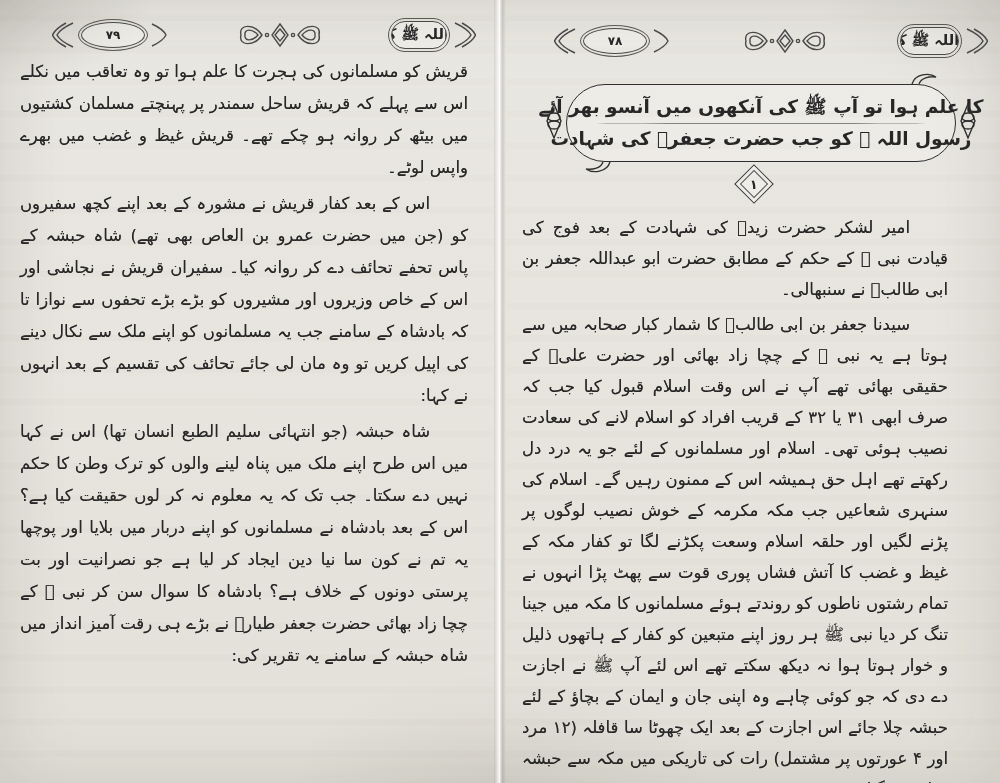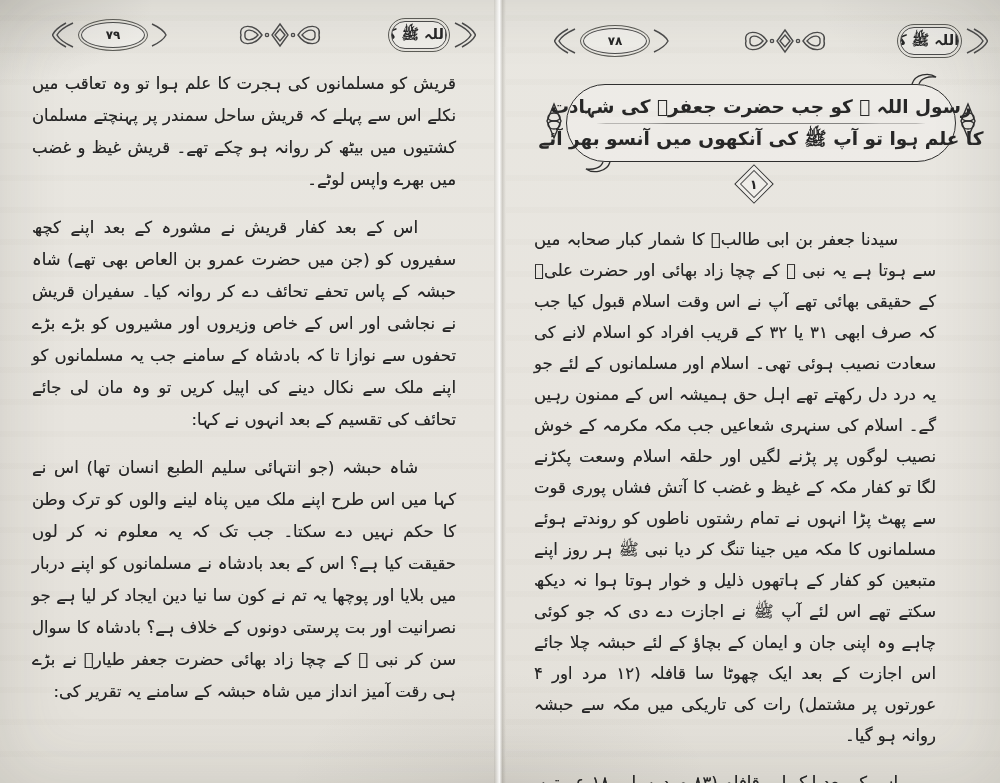--- a/index.html
+++ b/index.html
@@ -71,21 +71,21 @@
     border:1.5px solid #333;transform:rotate(45deg);
     outline:1px solid #555;outline-offset:-5px;
     display:flex;align-items:center;justify-content:center;background:rgba(255,255,255,.3);
   }
   .diamond span{transform:rotate(-45deg);font-size:13px;font-weight:bold;}
 
   
   .body{position:absolute;direction:rtl;text-align:justify;text-shadow:0 0 .4px rgba(20,20,20,.55);}
   .page-left .body{top:52px;left:16px;right:22px;font-size:16.5px;line-height:32px;}
   .page-right .body{top:208px;left:12px;right:48px;font-size:16.5px;line-height:31px;}
-  .body p{margin:16px;}
+  .body p{margin:4px;}
   .ind{text-indent:38px;}
   .ind-sm{text-indent:22px;}
 </style>
 </head>
 <body>
 
 <div class="spread">
 
   <div class="page page-left">
 
@@ -166,22 +166,22 @@
       <span class="chev">
         <svg width="24" height="28" viewBox="0 0 24 28" fill="none" stroke="#4a4a4a" stroke-width="1.5" transform="scale(-1,1)">
           <path d="M21 2 Q8 8 5 14 Q8 20 21 26"></path>
             <path d="M14 2 Q3 8 0.5 14 Q3 20 14 26"></path>
         </svg>
       </span>
     </div>
 
     <div class="chapter-box">
       <span class="mid-rule"></span>
+      <span class="bx-line">کا علم ہوا تو آپ ﷺ کی آنکھوں میں آنسو بھر آئے</span>
       <span class="bx-line">رسول اللہ ﷺ کو جب حضرت جعفرؓ کی شہادت</span>
-      <span class="bx-line">کا علم ہوا تو آپ ﷺ کی آنکھوں میں آنسو بھر آئے</span>
       <span class="finial left">
         <svg width="26" height="40" viewBox="0 0 26 40" fill="none" stroke="#2e2e2e" stroke-width="1.4">
           <path d="M13 3 L20 20 L13 37 L6 20 Z"></path>
           <path d="M13 12 C20 12 22 20 13 20 C4 20 6 12 13 12 Z"></path>
           <path d="M13 28 C20 28 22 20 13 20 C4 20 6 28 13 28 Z"></path>
         </svg>
       </span>
       <span class="finial right">
         <svg width="26" height="40" viewBox="0 0 26 40" fill="none" stroke="#2e2e2e" stroke-width="1.4">
           <path d="M13 3 L20 20 L13 37 L6 20 Z"></path>
@@ -199,19 +199,20 @@
           <path d="M1 12 C4 2 18 0 25 5 C18 4 10 6 8 12"></path>
         </svg>
       </span>
     </div>
 
     <div class="diamond">
       <span>۱</span>
     </div>
 
     <div class="body">
+      <p class="ind">امیر لشکر حضرت زیدؓ کی شہادت کے بعد فوج کی قیادت نبی ﷺ کے حکم کے مطابق حضرت ابو عبداللہ جعفر بن ابی طالبؓ نے سنبھالی۔</p>
       <p class="ind">سیدنا جعفر بن ابی طالبؓ کا شمار کبار صحابہ میں سے ہوتا ہے یہ نبی ﷺ کے چچا زاد بھائی اور حضرت علیؓ کے حقیقی بھائی تھے آپ نے اس وقت اسلام قبول کیا جب کہ صرف ابھی ۳۱ یا ۳۲ کے قریب افراد کو اسلام لانے کی سعادت نصیب ہوئی تھی۔ اسلام اور مسلمانوں کے لئے جو یہ درد دل رکھتے تھے اہل حق ہمیشہ اس کے ممنون رہیں گے۔ اسلام کی سنہری شعاعیں جب مکہ مکرمہ کے خوش نصیب لوگوں پر پڑنے لگیں اور حلقہ اسلام وسعت پکڑنے لگا تو کفار مکہ کے غیظ و غضب کا آتش فشاں پوری قوت سے پھٹ پڑا انہوں نے تمام رشتوں ناطوں کو روندتے ہوئے مسلمانوں کا مکہ میں جینا تنگ کر دیا نبی ﷺ ہر روز اپنے متبعین کو کفار کے ہاتھوں ذلیل و خوار ہوتا ہوا نہ دیکھ سکتے تھے اس لئے آپ ﷺ نے اجازت دے دی کہ جو کوئی چاہے وہ اپنی جان و ایمان کے بچاؤ کے لئے حبشہ چلا جائے اس اجازت کے بعد ایک چھوٹا سا قافلہ (۱۲ مرد اور ۴ عورتوں پر مشتمل) رات کی تاریکی میں مکہ سے حبشہ روانہ ہو گیا۔</p>
       <p class="ind">اس کے بعد ایک اور قافلہ (۸۳ مردوں اور ۱۸ عورتوں پر مشتمل) حبشہ روانہ ہوا ان میں رسول اللہ ﷺ کے چچا زاد بھائی حضرت جعفر طیارؓ بھی تھے۔</p>
     </div>
   </div>
 
   <div class="gutter"></div>
 </div>
 
 </body></html>

